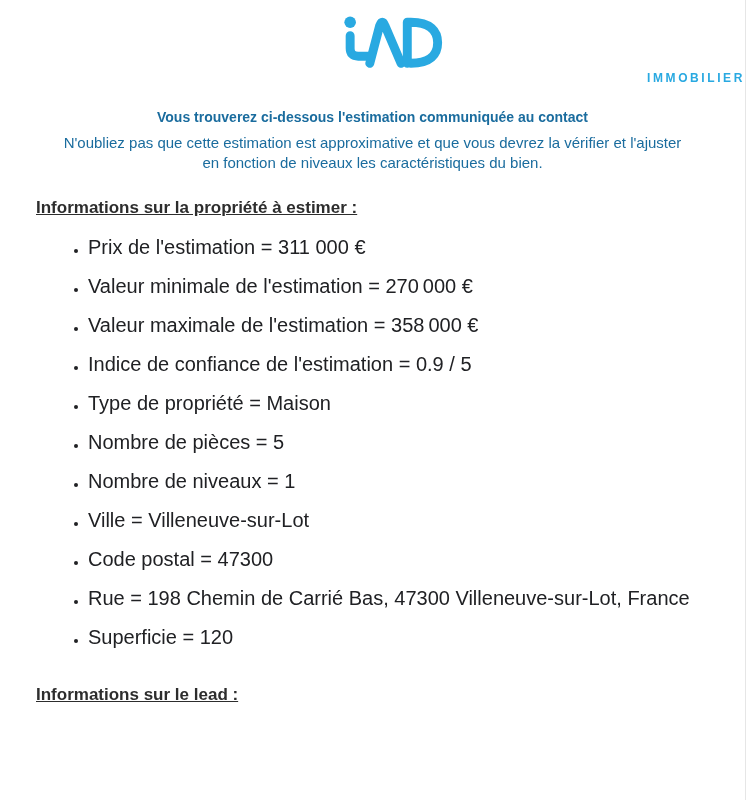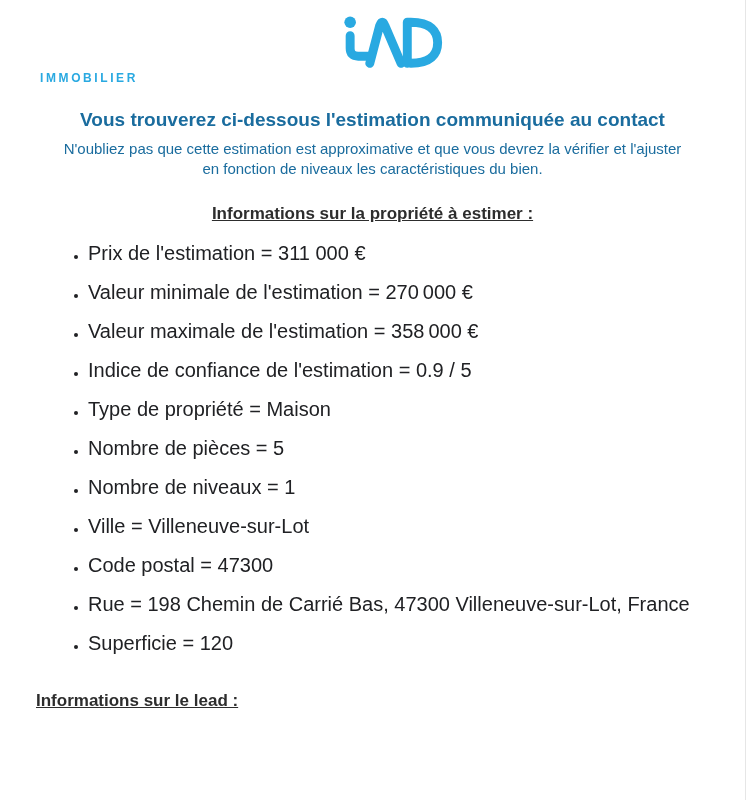--- a/index.html
+++ b/index.html
@@ -8,53 +8,53 @@
 
   .page {
     position:relative;
     width:746px; height:800px;
     background:#ffffff;
     border-right:1px solid #e6e6e6;
     overflow:hidden;
   }
 
   
-  .logo-block { text-align:left; padding-top:14px;padding-left:40px; }
+  .logo-block { text-align:right; padding-top:14px;padding-left:40px; }
   .logo-svg { display:block; margin:0 auto; width:100px; height:54px; }
   .logo-stroke { fill:none; stroke:var(--accent); stroke-width:10;
                  stroke-linecap:round; stroke-linejoin:round; }
   .logo-dot { fill:var(--accent); }
   .logo-tagline {
     margin-top:3px;
     font-size:12px; font-weight:bold; letter-spacing:2.6px;
     color:var(--accent);
   }
 
   
   .header { text-align:center; margin-top:24px; }
   .header-title {
-    font-size:19px; font-weight:bold;
+    font-size:14px; font-weight:bold;
     color:var(--heading-blue);
   }
   .header-subtitle {
     margin-top:8px;
     font-size:15px; line-height:1.3;
     color:var(--heading-blue);
   }
   .header-subtitle .line { display:block; }
 
   
   .content { padding:0 36px; }
   .section-heading {
     margin-top:37px;
     font-size:17px; font-weight:bold;
     text-decoration:underline;
     color:#2d2d2d;
   }
-  .section-heading:first-child { margin-top:26px;text-align:center; }
+  .section-heading:first-child { margin-top:26px; }
   ul.kv-list {
     list-style:disc;
     margin:19px 0 30px 0;
     padding-left:52px;
     color:var(--text);
   }
   ul.kv-list li {
     font-size:20px;
     line-height:1.05;
     margin-bottom:18px;

